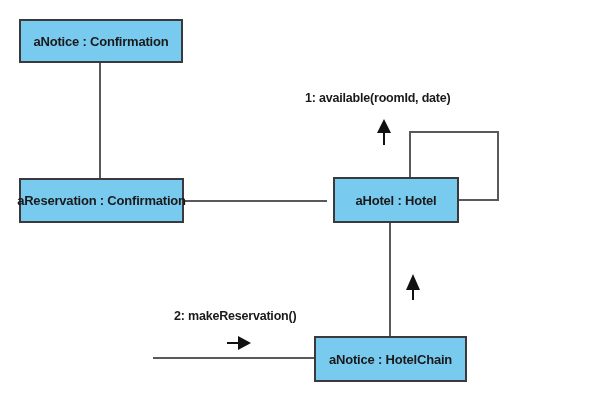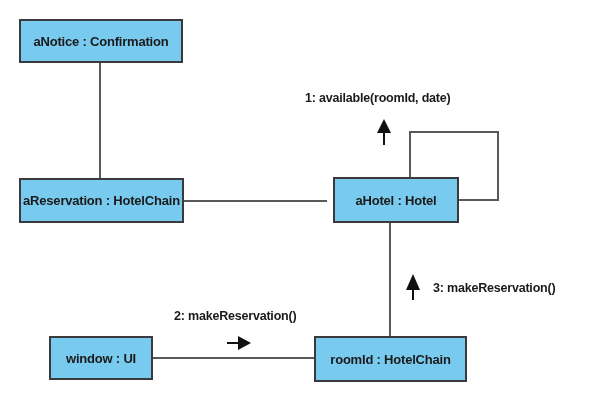--- a/index.html
+++ b/index.html
@@ -85,32 +85,28 @@
       <line class="arrow-stem" x1="413" y1="300" x2="413" y2="288"></line>
       <polygon class="arrow-head" points="413,274 406,290 420,290"></polygon>
     </g>
   </svg>
 
   <div class="node node-notice">
     <span>aNotice : Confirmation</span>
   </div>
 
   <div class="node node-reservation">
-    <span>aReservation : HotelChain</span>
+    <span>aReservation : Confirmation</span>
   </div>
 
   <div class="node node-hotel">
     <span>aHotel : Hotel</span>
   </div>
 
-  <div class="node node-window">
-    <span>window : UI</span>
-  </div>
 
   <div class="node node-chain">
-    <span>roomId : HotelChain</span>
+    <span>aNotice : HotelChain</span>
   </div>
 
   <div class="msg-label msg-1">1: available(roomId, date)</div>
   <div class="msg-label msg-2">2: makeReservation()</div>
-  <div class="msg-label msg-3">3: makeReservation()</div>
 
 </div>
 
 </body></html>

